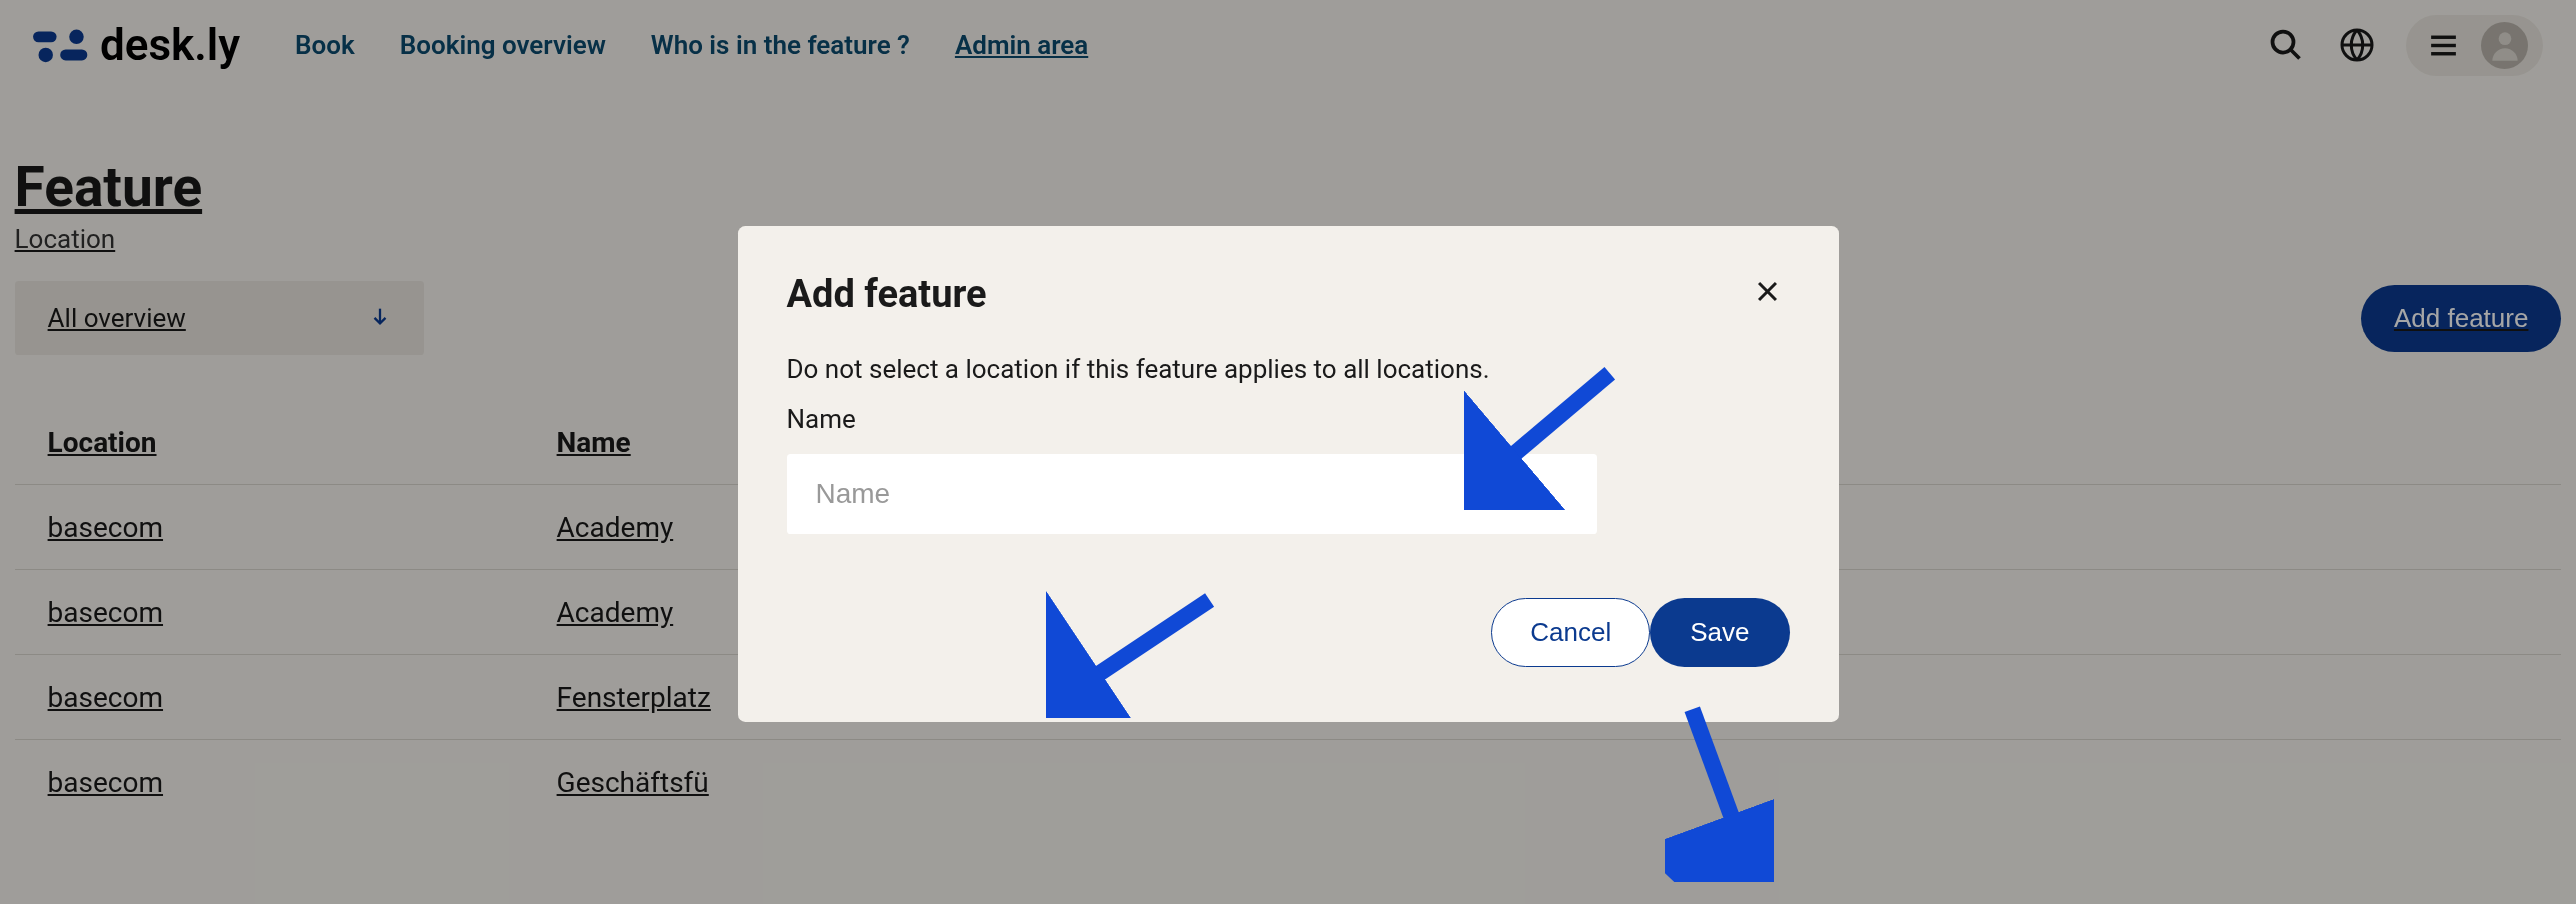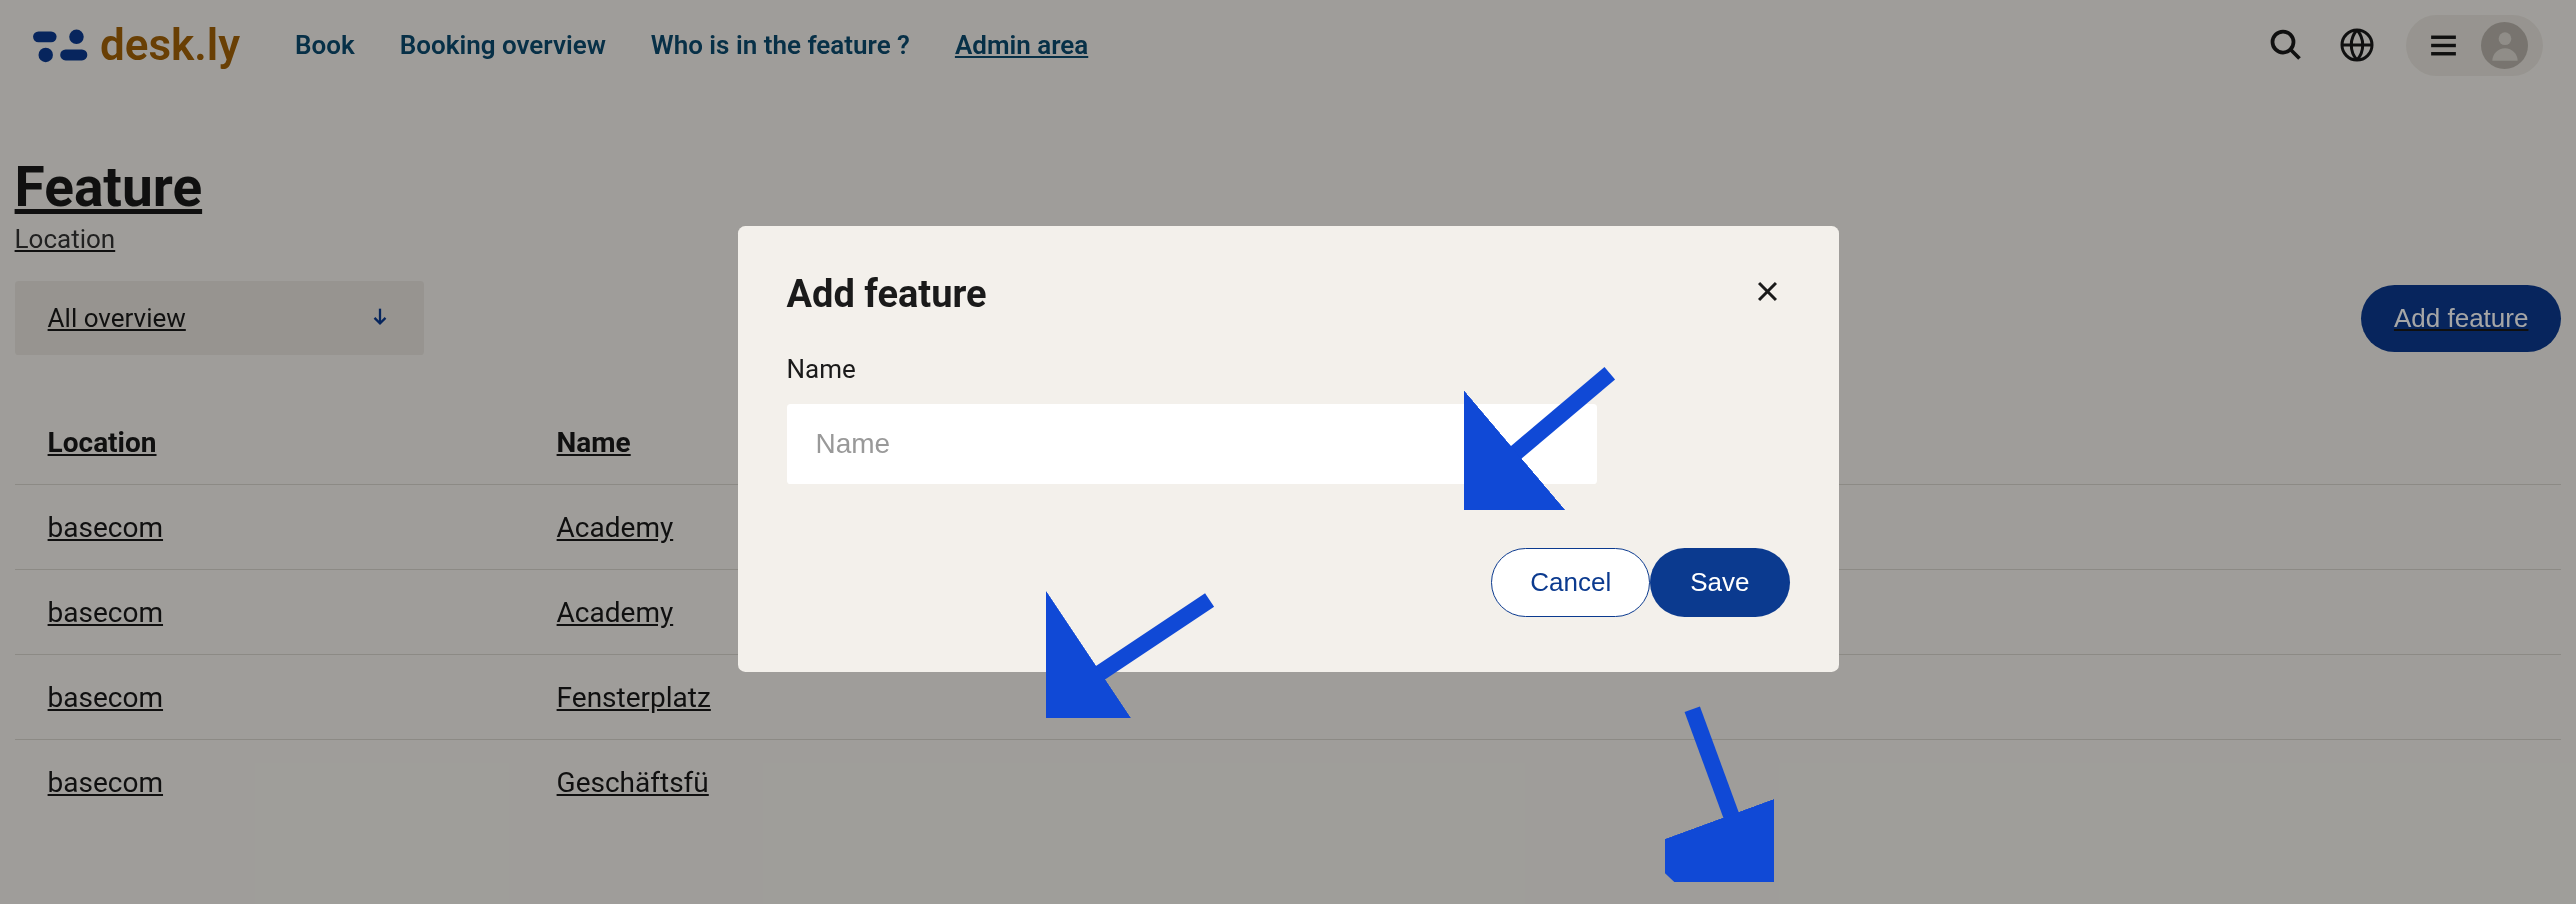--- a/index.html
+++ b/index.html
@@ -31,21 +31,21 @@
       align-items: center;
       gap: 55px;
     }
     
     .logo {
       display: flex;
       align-items: center;
       gap: 9px;
       font-size: 44px;
       font-weight: 600;
-      color: #a16207;
+      color: #000000;
     }
     
     .logo-icon {
       display: flex;
       align-items: center;
     }
     
     .nav {
       display: flex;
       gap: 45px;
@@ -385,20 +385,21 @@
   <div class="modal">
     <div class="modal-header">
       <div class="modal-title">Add feature</div>
       <div class="close-btn">
         <svg width="29" height="29" viewBox="0 0 24 24" fill="none" stroke="#1a1a1a" stroke-width="2.5">
           <line x1="5" y1="5" x2="19" y2="19"></line>
           <line x1="19" y1="5" x2="5" y2="19"></line>
         </svg>
       </div>
     </div>
+    <div class="modal-desc">Do not select a location if this feature applies to all locations.</div>
     <div class="field-label">Name</div>
     <input class="text-input" placeholder="Name" style="">
     <div class="modal-actions">
       <button class="btn-cancel">Cancel</button>
       <button class="btn-save">Save</button>
     </div>
   </div>
 </div>
 
 <svg class="arrow-annotation" style="left:1464px; top:364px;" width="164" height="146" viewBox="0 0 180 160">

